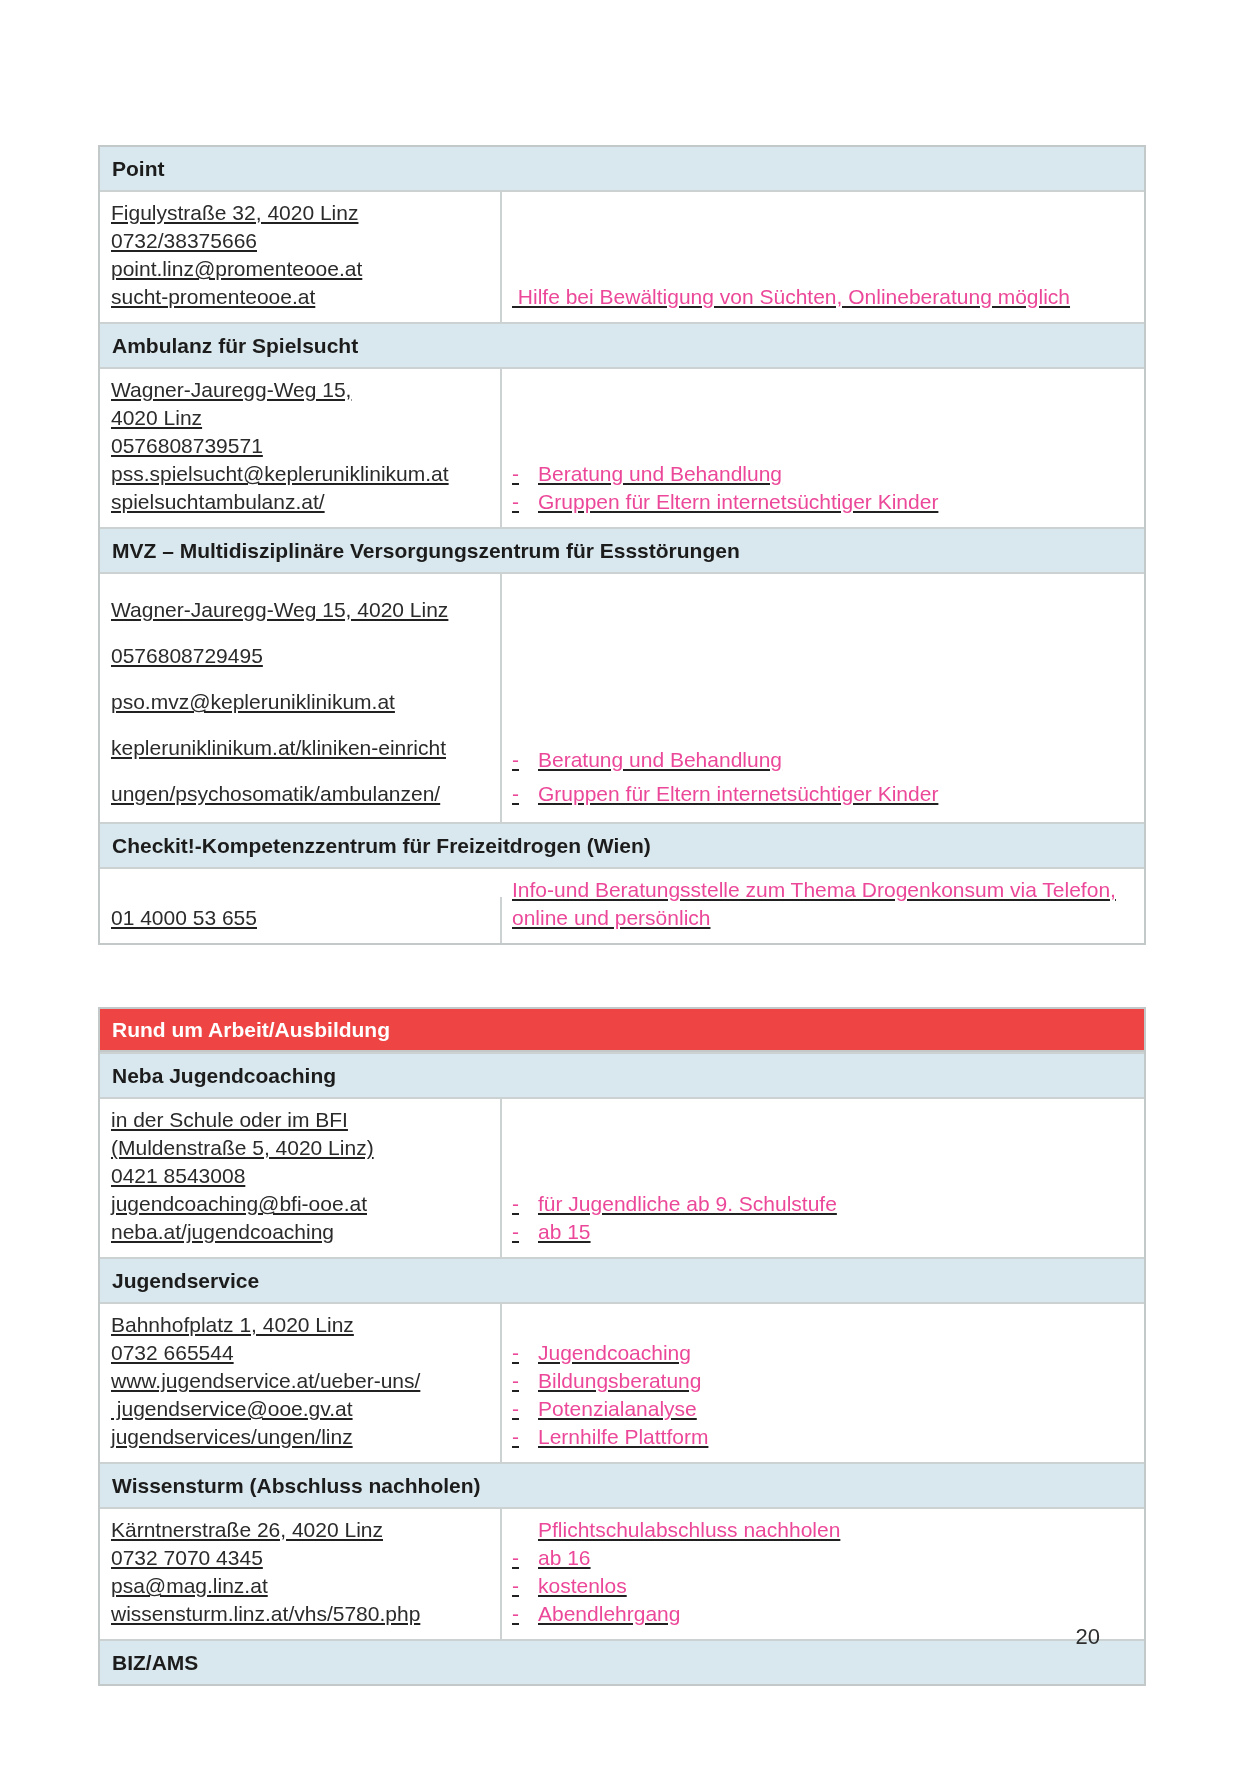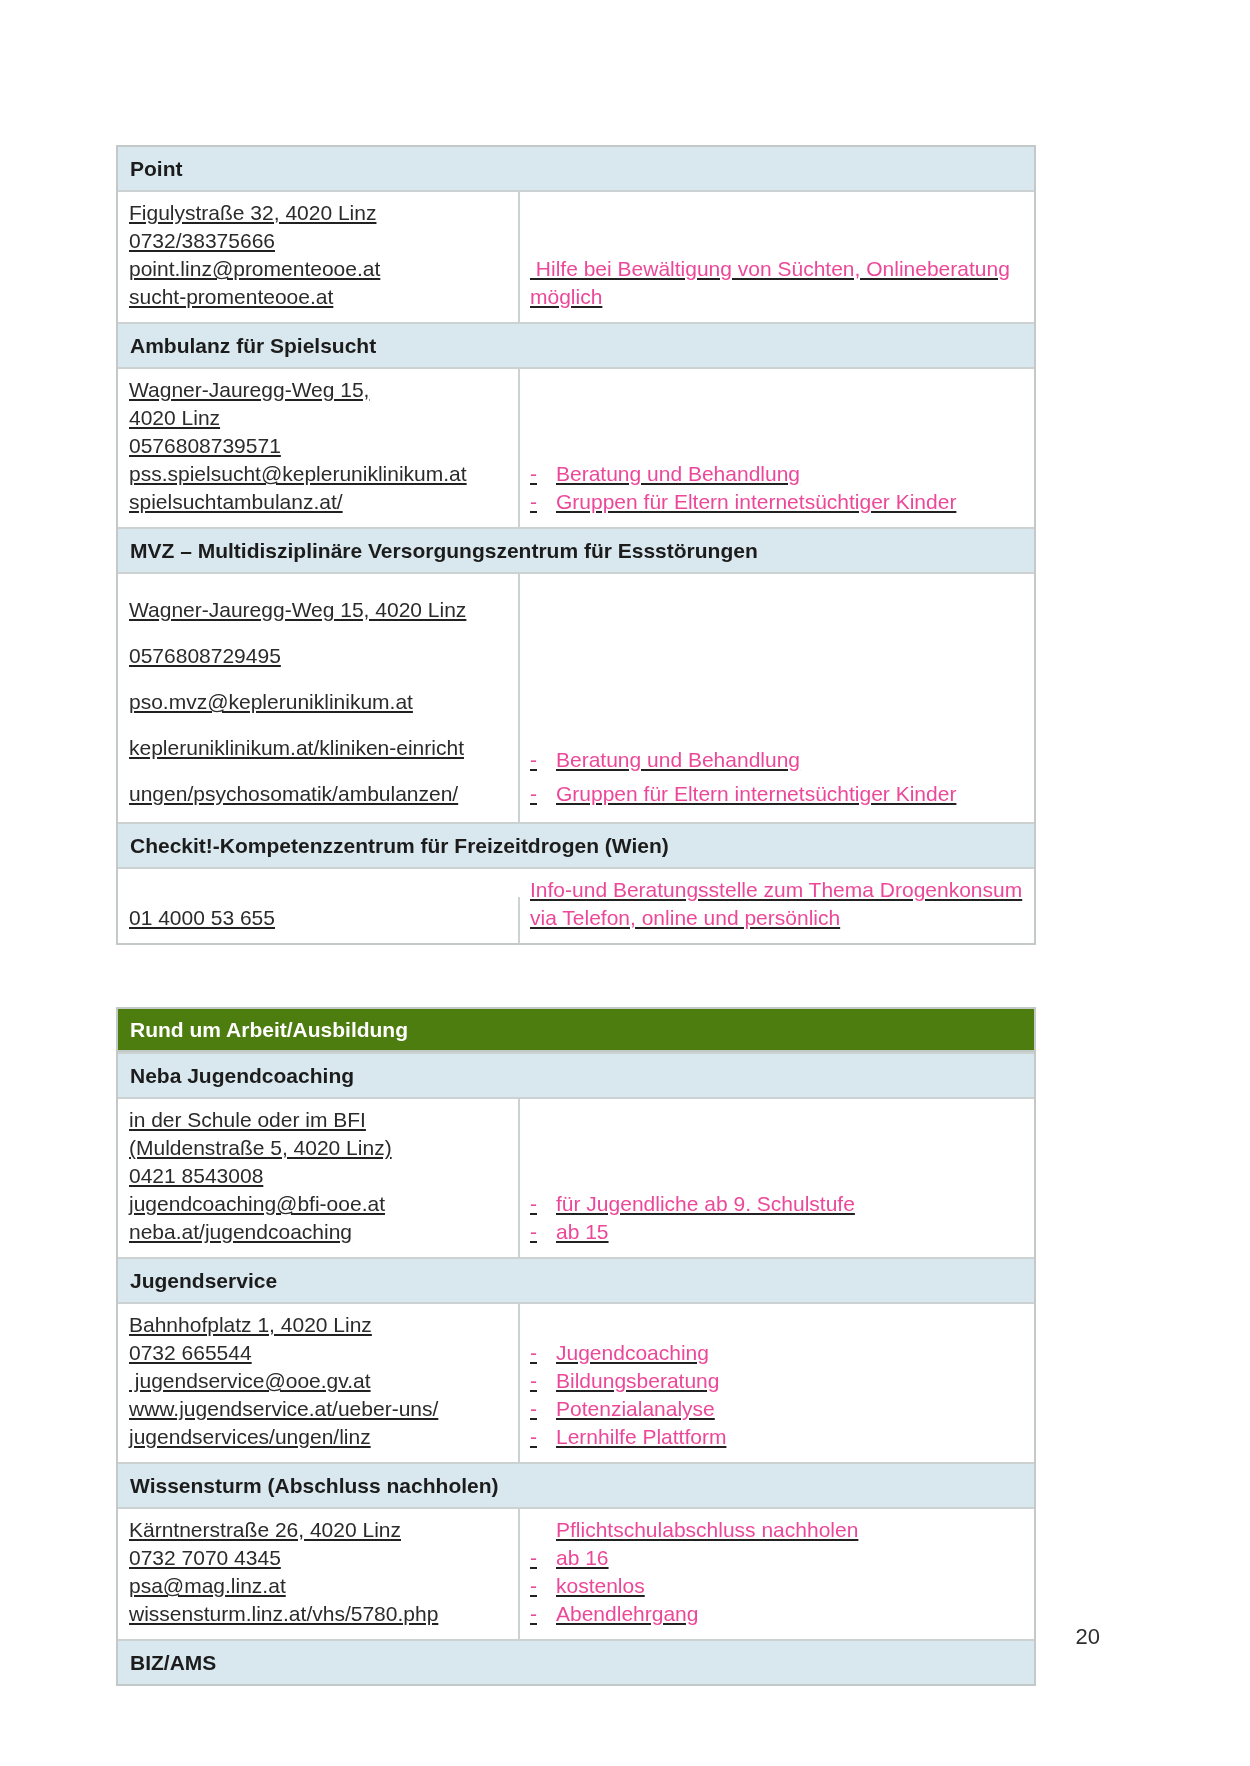--- a/index.html
+++ b/index.html
@@ -1,25 +1,25 @@
 <!DOCTYPE html>
 <html><head>
 <meta charset="utf-8">
 <style>
   html,body{margin:0;padding:0;}
   body{
     width:1250px;height:1766px;position:relative;background:#ffffff;
     font-family:"Liberation Sans","DejaVu Sans",sans-serif;
     color:#212121;overflow:hidden;
   }
-  .tables-wrap{position:absolute;left:116px;top:145px;width:920px;}
+  .tables-wrap{position:absolute;left:98px;top:145px;width:1048px;}
   .table{border:2px solid #c3c8c9;background:#ffffff;}
   .table + .table{margin-top:62px;}
   .table-title{
-    background:#4d7c0f;color:#ffffff;font-weight:bold;font-size:21px;
+    background:#ef4444;color:#ffffff;font-weight:bold;font-size:21px;
     line-height:26px;padding:8px 12px 7px 12px;border-bottom:2px solid #c3c8c9;
   }
   .section-heading{
     background:#d9e8ee;font-weight:bold;font-size:21px;line-height:27px;
     padding:8px 12px;color:#1c1c1c;
   }
   .table > div + .section-heading{border-top:2px solid #ccd1d2;}
   .body-row{display:flex;align-items:flex-end;border-top:2px solid #ccd1d2;background:#ffffff;text-decoration:underline;}
   .table > .body-row:first-child{border-top:none;}
   .col1{width:402px;flex:0 0 402px;border-right:2px solid #ccd1d2;
@@ -127,22 +127,22 @@
             <span class="dash">-</span>
             <span class="itext">ab 15</span>
           </p>
         </div>
       </div>
       <div class="section-heading">Jugendservice</div>
       <div class="body-row">
         <div class="col1">
           <p class="line">Bahnhofplatz 1, 4020 Linz</p>
           <p class="line">0732 665544</p>
+          <p class="line">www.jugendservice.at/ueber-uns/</p>
           <p class="line">&nbsp;jugendservice@ooe.gv.at</p>
-          <p class="line">www.jugendservice.at/ueber-uns/</p>
           <p class="line">jugendservices/ungen/linz</p>
         </div>
         <div class="col2">
           <p class="item">
             <span class="dash">-</span>
             <span class="itext">Jugendcoaching</span>
           </p>
           <p class="item">
             <span class="dash">-</span>
             <span class="itext">Bildungsberatung</span>

